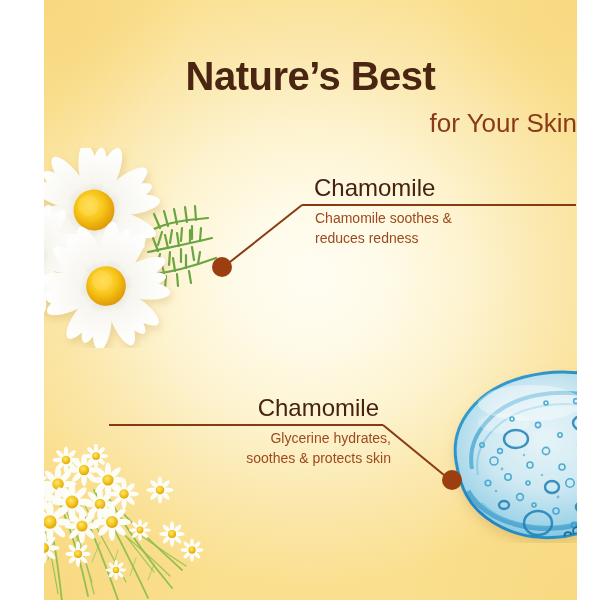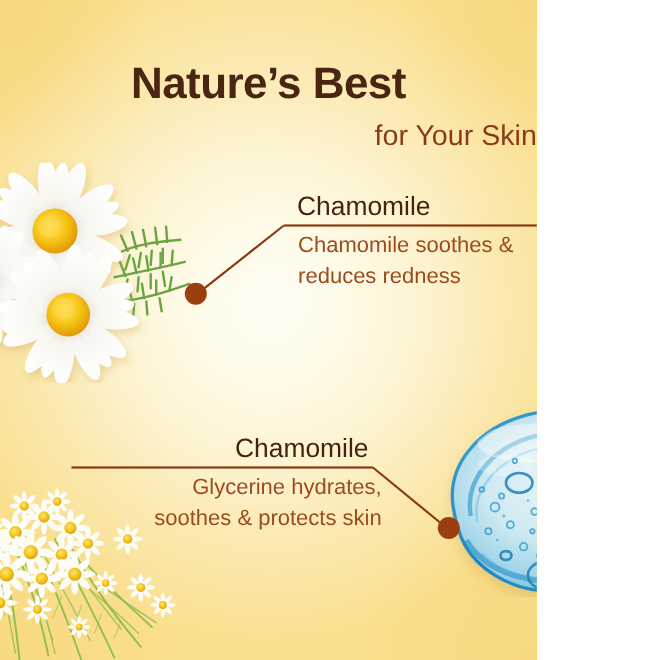--- a/index.html
+++ b/index.html
@@ -3,25 +3,26 @@
 <meta charset="utf-8">
 <title>Nature's Best for Your Skin</title>
 <style>
   html, body {
     margin: 0;
     padding: 0;
     background: #ffffff;
   }
   #canvas {
     position: relative;
-    width: 488px;
+    width: 533px;
     height: 600px;
     overflow: hidden;
     font-family: "Liberation Sans", sans-serif;
-    background-color: #fde047;
+    background-color: #fef9c3;
+    margin-left: 44px;
   }
   
   .bg-base {
     position: absolute;
     inset: 0;
     background:
       radial-gradient(ellipse 62% 52% at 50% 46%,
         #fffdf3 0%,
         #fffbe9 22%,
         #fdf3cf 48%,
@@ -70,21 +71,21 @@
     line-height: 1;
     white-space: nowrap;
   }
   .ing-rule {
     position: absolute;
     height: 2px;
     background: #8a3a12;
   }
   .ing-desc {
     position: absolute;
-    font-size: 20px;
+    font-size: 14px;
     font-weight: 400;
     color: #9c4a1e;
     line-height: 1.42;
     white-space: pre-line;
   }
 
   
   #cham-heading { left: 270px; top: 176px; }
   #cham-rule    { left: 258px; top: 204px; width: 274px; }
   #cham-desc    { left: 271px; top: 209px; }

